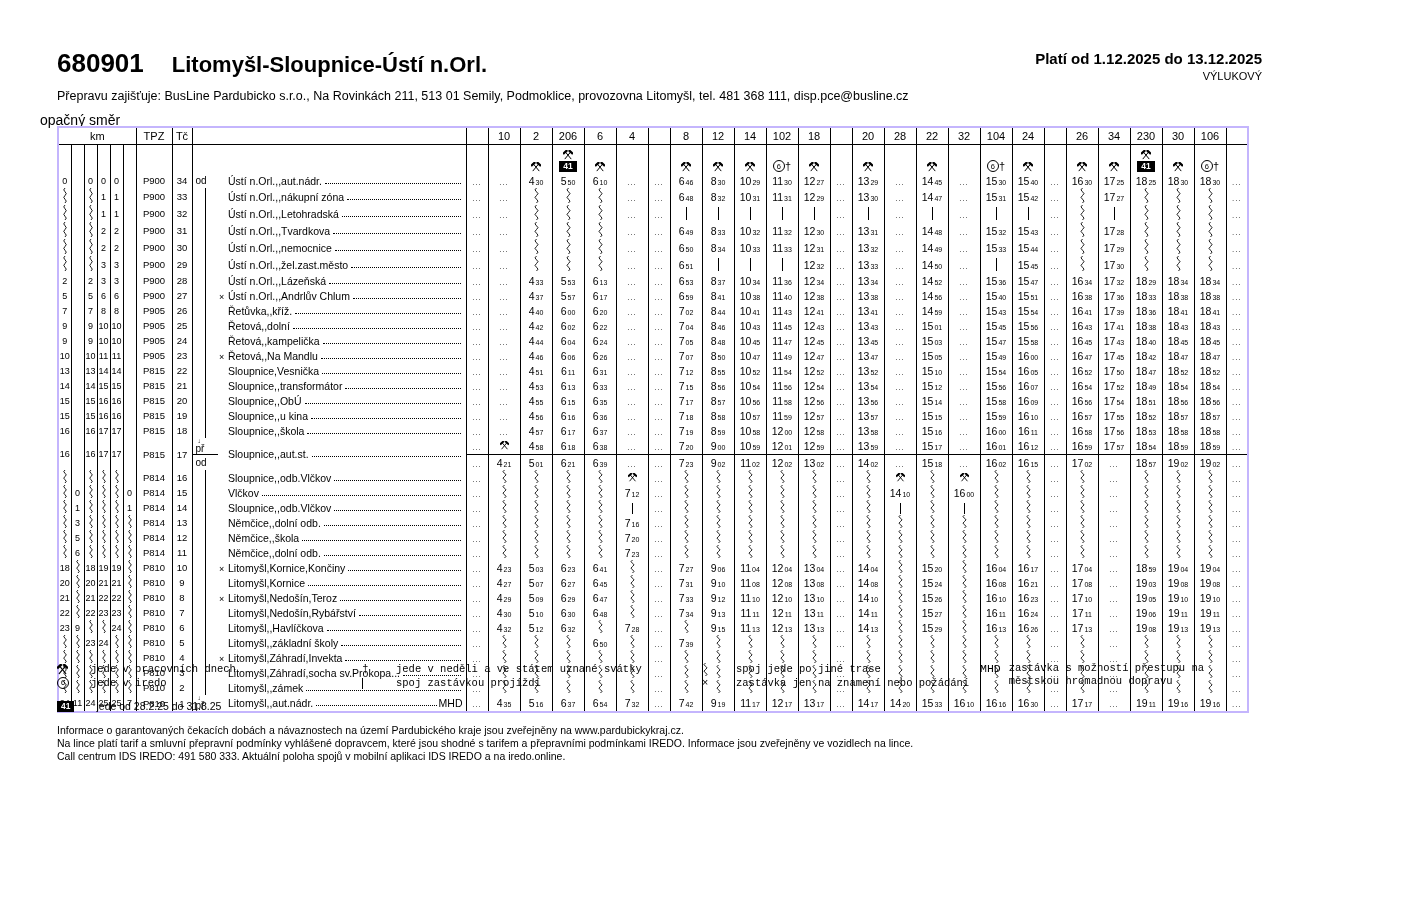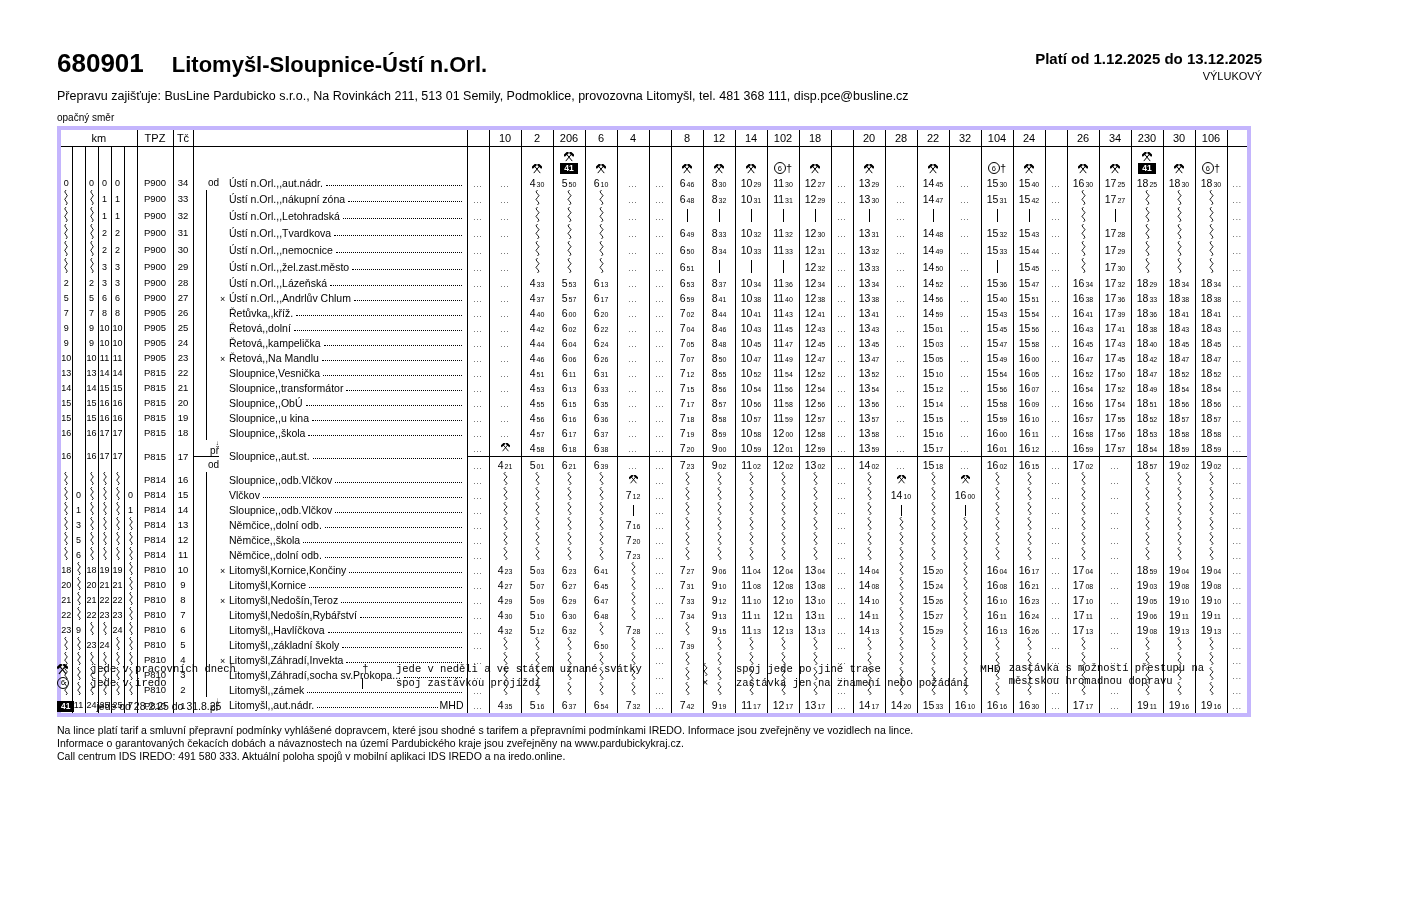--- a/index.html
+++ b/index.html
@@ -4,32 +4,32 @@
 <style>
   html,body{margin:0;padding:0;background:#fff;}
   body{width:1402px;height:903px;position:relative;font-family:"Liberation Sans",sans-serif;color:#000;overflow:hidden;}
   .hdr{position:absolute;left:57px;top:48px;white-space:nowrap;}
   .line-no{font-size:26px;font-weight:bold;margin-right:28px;}
   .line-title{font-size:22px;font-weight:bold;text-align:right;}
   .validity{position:absolute;right:140px;top:50px;text-align:right;}
   .vb{font-size:15px;font-weight:bold;}
   .vn{font-size:11px;margin-top:3px;}
   .op{position:absolute;left:57px;top:89px;font-size:12.5px;}
-  .dirnote{position:absolute;left:57px;top:112px;font-size:10px;}
+  .dirnote{position:absolute;left:40px;top:112px;font-size:14px;}
   #tt{position:absolute;left:57px;top:126px;}
-  table{border-collapse:collapse;table-layout:fixed;border:4px solid #c4b5fd;}
+  table{border-collapse:collapse;table-layout:fixed;border:2px solid #c4b5fd;}
   td{padding:0;margin:0;text-align:center;vertical-align:middle;overflow:hidden;white-space:nowrap;font-size:10.5px;}
   tr.hrow td{border-bottom:1px solid #000;font-size:11px;height:16px;}
   tr.symr td{height:28px;vertical-align:bottom;}
   tr.u td{height:15px;}
   tr.l td{height:13px;}
   .kc{font-size:9px;border-left:1px solid #000;border-right:1px solid #000;}
   .tpz{font-size:9.5px;border-right:1px solid #000;margin-top:42px;}
   .tcc{font-size:9.5px;border-right:1px solid #000;}
-  .dir{font-size:10px;text-align:right;padding-left:3px;position:relative;}
+  .dir{font-size:10px;text-align:left;padding-left:3px;position:relative;}
   .stn{text-align:left;}
   .tcell{border-left:1px solid #000;border-right:1px solid #000;}
   tr.divt .tcell,tr.divt .dir{border-top:1px solid #000;}
   .dl::after{content:"";position:absolute;left:12px;top:0;bottom:0;width:1px;background:#000;}
   .arr{display:block;font-size:6.5px;line-height:5px;margin-left:2px;}
   .stc{display:flex;align-items:flex-end;width:100%;padding:0 3px 0 1px;box-sizing:border-box;justify-content:space-between;}
   .flg{width:9px;flex:none;font-size:9px;text-align:left;}
   .nm{white-space:nowrap;font-size:10.5px;}
   .sfx{font-size:10.5px;}
   .ldr{flex:1;border-bottom:1px dotted #000;margin:0 2px 3px 3px;min-width:3px;}
@@ -2611,16 +2611,16 @@
       </div>
     </div>
   </div>
 
 <div id="badge-row">
   <span class="b41">41</span>
   <span>jede od 28.2.25 do 31.8.25</span>
 </div>
 
 <div id="notes">
+  <div>Informace o garantovaných čekacích dobách a návaznostech na území Pardubického kraje jsou zveřejněny na www.pardubickykraj.cz.</div>
   <div>Na lince platí tarif a smluvní přepravní podmínky vyhlášené dopravcem, které jsou shodné s tarifem a přepravními podmínkami IREDO. Informace jsou zveřejněny ve vozidlech na lince.</div>
-  <div>Informace o garantovaných čekacích dobách a návaznostech na území Pardubického kraje jsou zveřejněny na www.pardubickykraj.cz.</div>
   <div>Call centrum IDS IREDO: 491 580 333. Aktuální poloha spojů v mobilní aplikaci IDS IREDO a na iredo.online.</div>
 </div>
 
 </body></html>

